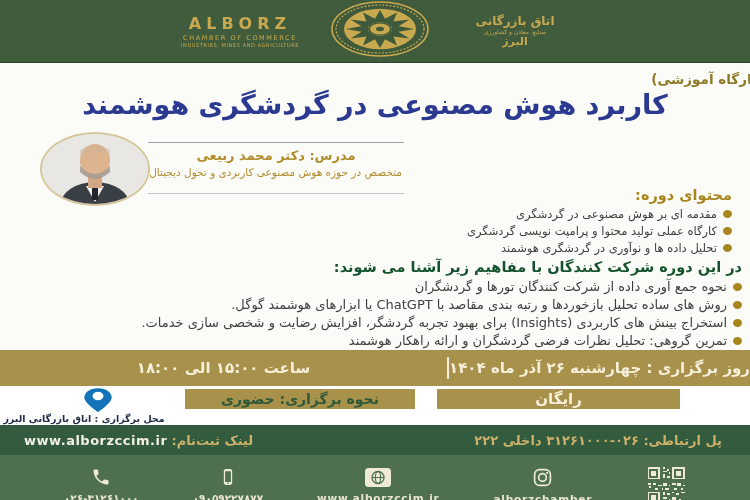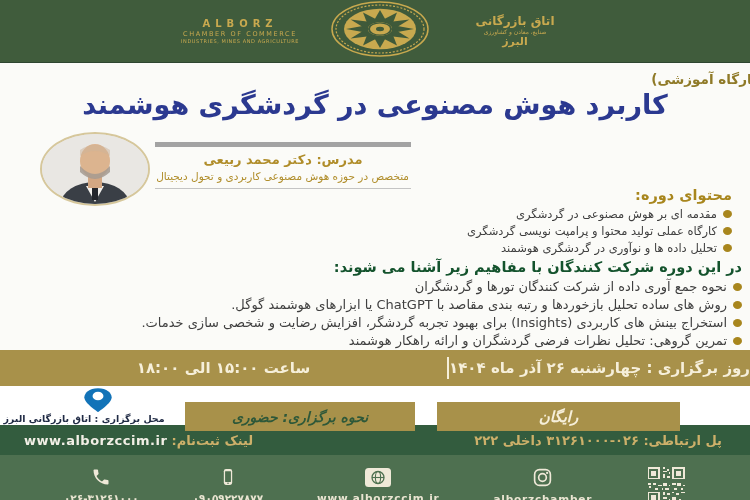--- a/index.html
+++ b/index.html
@@ -2,36 +2,36 @@
 <html lang="fa"><head>
 <meta charset="utf-8">
 <style>
   html,body{margin:0;padding:0;}
   body{font-family:"DejaVu Sans", sans-serif; background:#ddd;}
   .poster{width:750px;height:500px;position:relative;overflow:hidden;background:#fff;margin:0 auto;}
 
   
   .header{height:63px;background:#405c3c;display:flex;align-items:center;justify-content:center;gap:20px;border-bottom:1px solid #2e4630;box-sizing:border-box;}
   .logo-en{color:#c8a94f;text-align:center;width:140px;line-height:1.25;}
-  .logo-en-1{font-size:10px;font-weight:bold;letter-spacing:5px;}
+  .logo-en-1{font-size:16px;font-weight:bold;letter-spacing:5px;}
   .logo-en-2{font-size:6.5px;letter-spacing:1.6px;}
   .logo-en-3{font-size:5px;letter-spacing:0.6px;}
   .logo-fa{color:#c8a94f;text-align:center;width:130px;direction:rtl;line-height:1.2;}
   .logo-fa-1{font-size:12px;font-weight:bold;}
   .logo-fa-2{font-size:6px;}
   .logo-fa-3{font-size:11px;font-weight:bold;letter-spacing:3px;}
 
   
   .body{position:relative;height:287px;background:#fbfbf8;}
   .kicker{position:absolute;top:8px;width:100%;text-align:right;color:#8f7a28;font-weight:bold;font-size:13.5px;padding-left:16px;}
   .title{position:absolute;top:26px;width:100%;text-align:center;color:#2b3990;font-weight:bold;font-size:27px;margin:0;white-space:nowrap;direction:rtl;}
 
   .photo{position:absolute;left:40px;top:69px;width:110px;height:74px;border-radius:50%;overflow:hidden;border:2px solid #d6c79b;box-sizing:border-box;background:#e9e7e3;}
   .photo svg{display:block;width:100%;height:100%;}
-  .inst-text{position:absolute;left:155px;top:79px;width:252px;text-align:center;border-top:5px solid #a3a3a3;border-bottom:1px solid #c4c4c4;padding:5px 2px 6px;color:#b08d2a;direction:rtl;}
+  .inst-text{position:absolute;left:148px;top:79px;width:252px;text-align:center;border-top:1px solid #a3a3a3;border-bottom:1px solid #c4c4c4;padding:5px 2px 15px;color:#b08d2a;direction:rtl;}
   .inst-name{font-weight:bold;font-size:13px;margin-bottom:3px;white-space:nowrap;}
   .inst-bio{font-size:10.5px;white-space:nowrap;}
 
   section{position:absolute;direction:rtl;text-align:right;}
   .content-sec{top:124px;right:18px;}
   .concepts-sec{top:196px;right:8px;}
   section h2{margin:0 0 4px;font-size:14.5px;font-weight:bold;white-space:nowrap;}
   .content-sec h2{color:#a8861d;}
   .concepts-sec h2{color:#14532d;}
   ul{list-style:none;margin:0;padding:0;}
@@ -43,21 +43,21 @@
   
   .gold-bar{height:36px;background:#a8914a;display:flex;direction:rtl;align-items:center;}
   .gb-date{flex:0 0 39%;text-align:center;color:#f6efda;font-weight:bold;font-size:15px;white-space:nowrap;}
   .gb-div{width:2px;height:22px;background:#f6efda;}
   .gb-time{flex:1;text-align:center;color:#f6efda;font-weight:bold;font-size:15px;white-space:nowrap;}
 
   
   .info-row{height:39px;position:relative;background:#fff;}
   .pin{position:absolute;left:80px;top:0;}
   .venue-label{position:absolute;left:0;top:27px;width:168px;text-align:center;font-size:9.5px;font-weight:bold;color:#1f2a44;direction:rtl;white-space:nowrap;}
-  .gold-box{position:absolute;top:16px;height:29px;background:#a8914a;display:flex;align-items:center;justify-content:center;font-weight:bold;direction:rtl;white-space:nowrap;font-style:italic;}
+  .gold-box{position:absolute;top:3px;height:20px;background:#a8914a;display:flex;align-items:center;justify-content:center;font-weight:bold;direction:rtl;white-space:nowrap;}
   .box-mode{left:185px;width:230px;color:#2e5839;font-size:14px;}
   .box-price{left:437px;width:243px;color:#f6efda;font-size:15px;}
 
   
   .contact-bar{height:30px;background:#335c3e;display:flex;align-items:center;justify-content:space-between;padding:0 28px 0 24px;box-sizing:border-box;}
   .reg{direction:rtl;font-size:13px;white-space:nowrap;}
   .reg .lbl{color:#cdb06a;font-weight:bold;}
   .reg .val{color:#f2efe6;font-weight:bold;letter-spacing:.5px;}
   .tel{direction:rtl;color:#cdb06a;font-weight:bold;font-size:13px;white-space:nowrap;}
 

